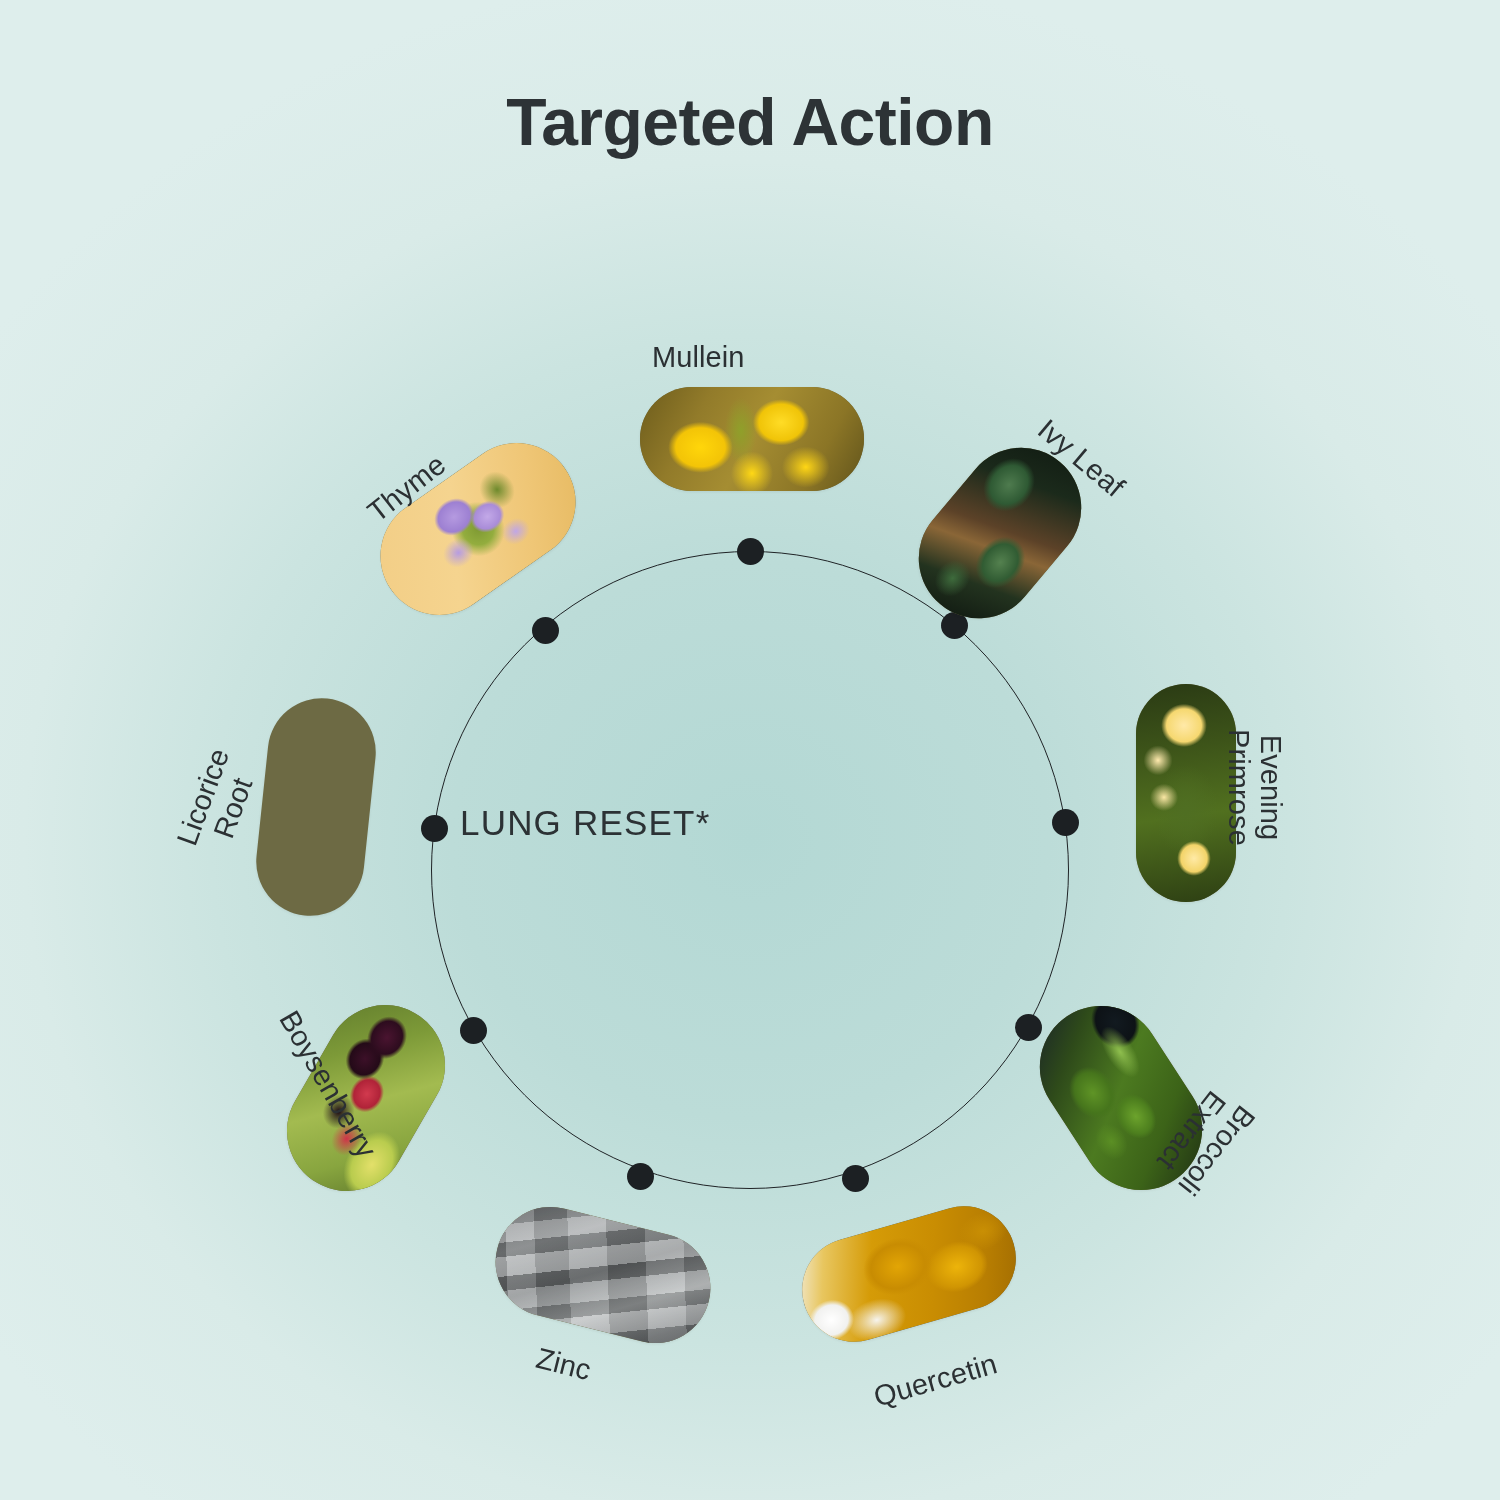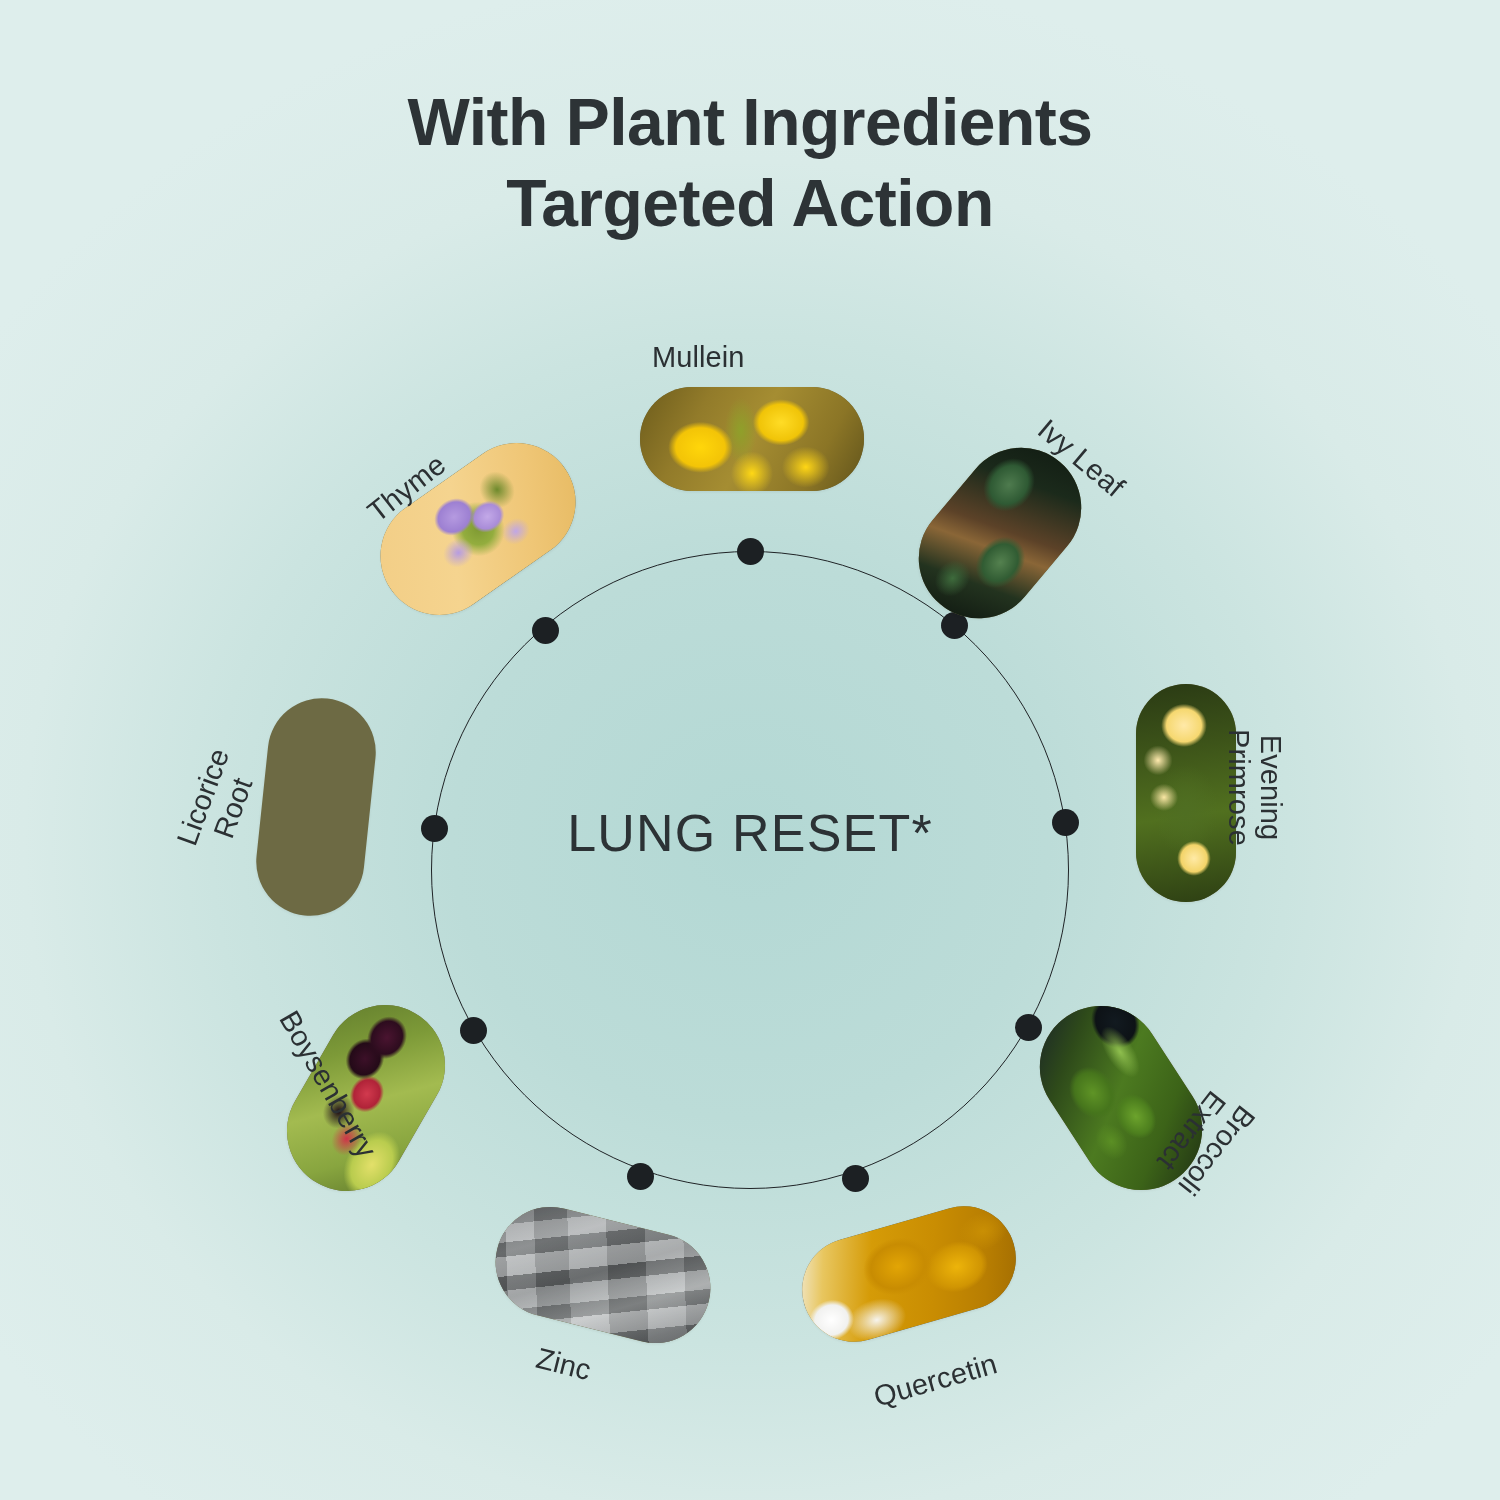--- a/index.html
+++ b/index.html
@@ -43,23 +43,23 @@
     margin-left:-13.5px; margin-top:-13.5px;
     background:#1c2023;
     border-radius:50%;
   }
 
   
   .center-text {
     position:absolute;
     left:-290px; top:-68px;
     width:580px;
-    text-align:center;
+    text-align:left;
     color:#2c3235;
-    font-size:52px;
+    font-size:35px;
     line-height:1.22;
     letter-spacing:1.2px;
     font-weight:300;
   }
   .center-text .l2 { display:block; }
 
   
   .node { position:absolute; }
 
   .pill {
@@ -171,21 +171,20 @@
       radial-gradient(ellipse 18% 9% at 70% 45%, #eddfbd 0%, rgba(225,203,158,0) 80%),
       radial-gradient(ellipse 17% 9% at 34% 54%, #f2e5c8 0%, rgba(225,203,158,0) 80%),
       radial-gradient(ellipse 16% 8% at 26% 70%, #efe1c0 0%, rgba(225,203,158,0) 80%),
       linear-gradient(178deg, #3c2a17 0%, #3c2a17 8%, #b08f54 20%, #c9a768 46%, #bd9a5c 64%, #a8study 64%, #c2a163 80%, #4a3419 96%, #2e2011 100%);
   }
 </style>
 </head>
 <body>
 
 <div class="title">
-  <span>With Plant Ingredients</span>
   <span class="l2">Targeted Action</span>
 </div>
 
 <div class="wheel">
   <div class="ring"></div>
 
   <div class="dot" style="left:0px;    top:-319px;"></div>
   <div class="dot" style="left:204px;  top:-245px;"></div>
   <div class="dot" style="left:315px;  top:-48px;"></div>
   <div class="dot" style="left:278px;  top:157px;"></div>

